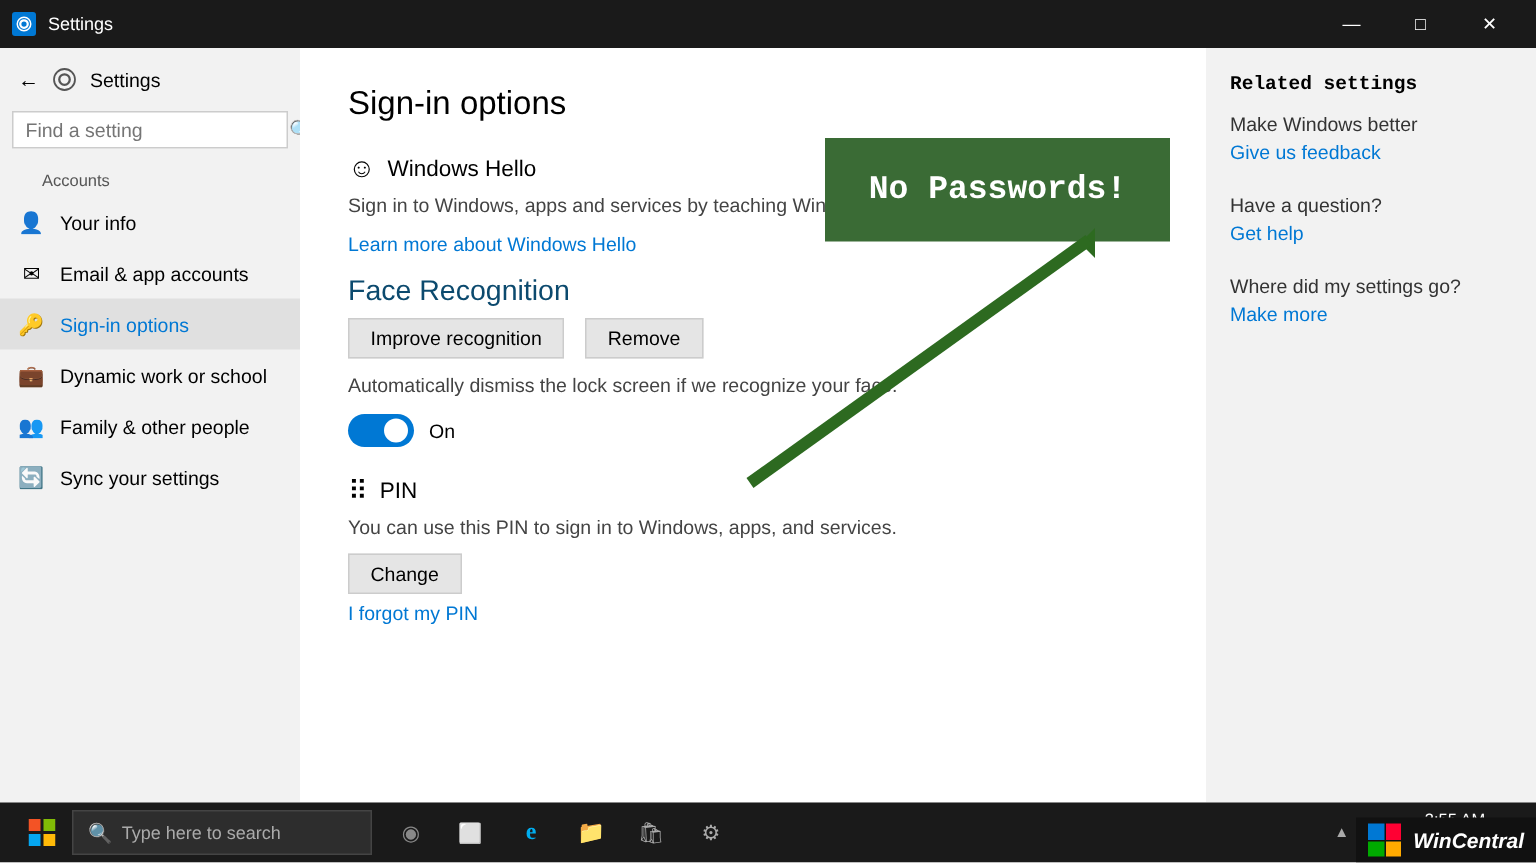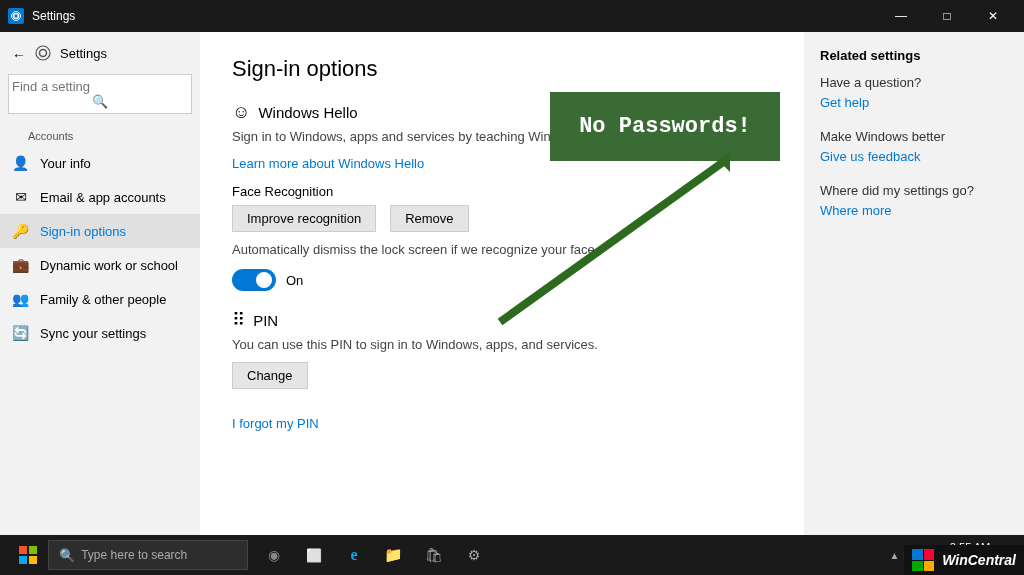--- a/index.html
+++ b/index.html
@@ -42,21 +42,20 @@
       color: #000;
       cursor: pointer;
     }
     .sidebar-search {
       margin: 4px 8px 8px 8px;
       display: flex;
       align-items: center;
       background: #fff;
       border: 1px solid #ccc;
       padding: 4px 8px;
-      flex-direction: column;
     }
     .sidebar-search input {
       border: none;
       outline: none;
       font-size: 13px;
       flex: 1;
       background: transparent;
     }
     .sidebar-section-label {
       font-size: 11px;
@@ -83,21 +82,21 @@
       padding: 24px 32px;
       overflow-y: auto;
       position: relative;
     }
     .page-title { font-size: 22px; font-weight: 300; color: #000; margin-bottom: 20px; }
 
     .section-title { font-size: 15px; font-weight: 400; margin-bottom: 6px; display: flex; align-items: center; gap: 8px; }
     .section-desc { font-size: 13px; color: #444; margin-bottom: 10px; max-width: 500px; }
     .link-blue { color: #0078d4; font-size: 13px; cursor: pointer; text-decoration: none; }
 
-    .subsection-label { font-size: 13px; color: #000000; margin: 12px 0 6px 0; }
+    .subsection-label { font-size: 19px; color: #0c4a6e; margin: 12px 0 6px 0; }
 
     .btn {
       padding: 5px 14px;
       border: 1px solid #ccc;
       background: #e5e5e5;
       font-size: 13px;
       cursor: pointer;
       margin-right: 6px;
       text-align: center;
     }
@@ -123,21 +122,21 @@
 
     .section-divider { margin: 18px 0 12px 0; }
 
     
     .right-panel {
       width: 220px;
       background: #f2f2f2;
       padding: 16px;
       flex-shrink: 0;
     }
-    .right-panel-title { font-size: 13px; font-weight: 600; margin-bottom: 12px; }
+    .right-panel-title { font-size: 13px; font-weight: 600; margin-bottom: 12px; font-family: Liberation Mono, monospace; }
     .right-panel-section { margin-bottom: 18px; }
     .right-panel-section-q { font-size: 13px; color: #333; margin-bottom: 3px; }
     .right-panel-link { color: #0078d4; font-size: 13px; cursor: pointer; }
 
     
     .callout-overlay {
       position: absolute;
       top: 60px;
       left: 350px;
       pointer-events: none;
@@ -274,21 +273,21 @@
       </div>
     </div>
 
     <div class="section-divider">
       <div class="section-title">
         <span style="font-size:18px;">⠿</span>
         <span>PIN</span>
       </div>
       <p class="section-desc">You can use this PIN to sign in to Windows, apps, and services.</p>
       <button class="btn">Change</button>
-      <div style="margin-top:25px;">
+      <div style="margin-top:4px;">
         <a class="link-blue">I forgot my PIN</a>
       </div>
     </div>
 
 
     <div class="callout-overlay">
       <div class="callout-box">
         <span>No Passwords!</span>
       </div>
 
@@ -296,32 +295,32 @@
         <polygon points="230,10 240,0 240,20" fill="#2d6a20"></polygon>
         <line x1="10" y1="170" x2="236" y2="8" stroke="#2d6a20" stroke-width="8"></line>
       </svg>
     </div>
   </div>
 
   <div class="right-panel">
     <div class="right-panel-title">Related settings</div>
 
     <div class="right-panel-section">
+      <div class="right-panel-section-q">Make Windows better</div>
+      <a class="right-panel-link">Give us feedback</a>
+    </div>
+
+    <div class="right-panel-section">
       <div class="right-panel-section-q">Have a question?</div>
       <a class="right-panel-link">Get help</a>
     </div>
 
     <div class="right-panel-section">
-      <div class="right-panel-section-q">Make Windows better</div>
-      <a class="right-panel-link">Give us feedback</a>
-    </div>
-
-    <div class="right-panel-section">
       <div class="right-panel-section-q">Where did my settings go?</div>
-      <a class="right-panel-link">Where more</a>
+      <a class="right-panel-link">Make more</a>
     </div>
   </div>
 
 </div>
 
 <div class="taskbar">
   <div class="taskbar-start">
     <svg width="18" height="18" viewBox="0 0 18 18">
       <rect x="0" y="0" width="8" height="8" fill="#f35325"></rect>
       <rect x="10" y="0" width="8" height="8" fill="#81bc06"></rect>

